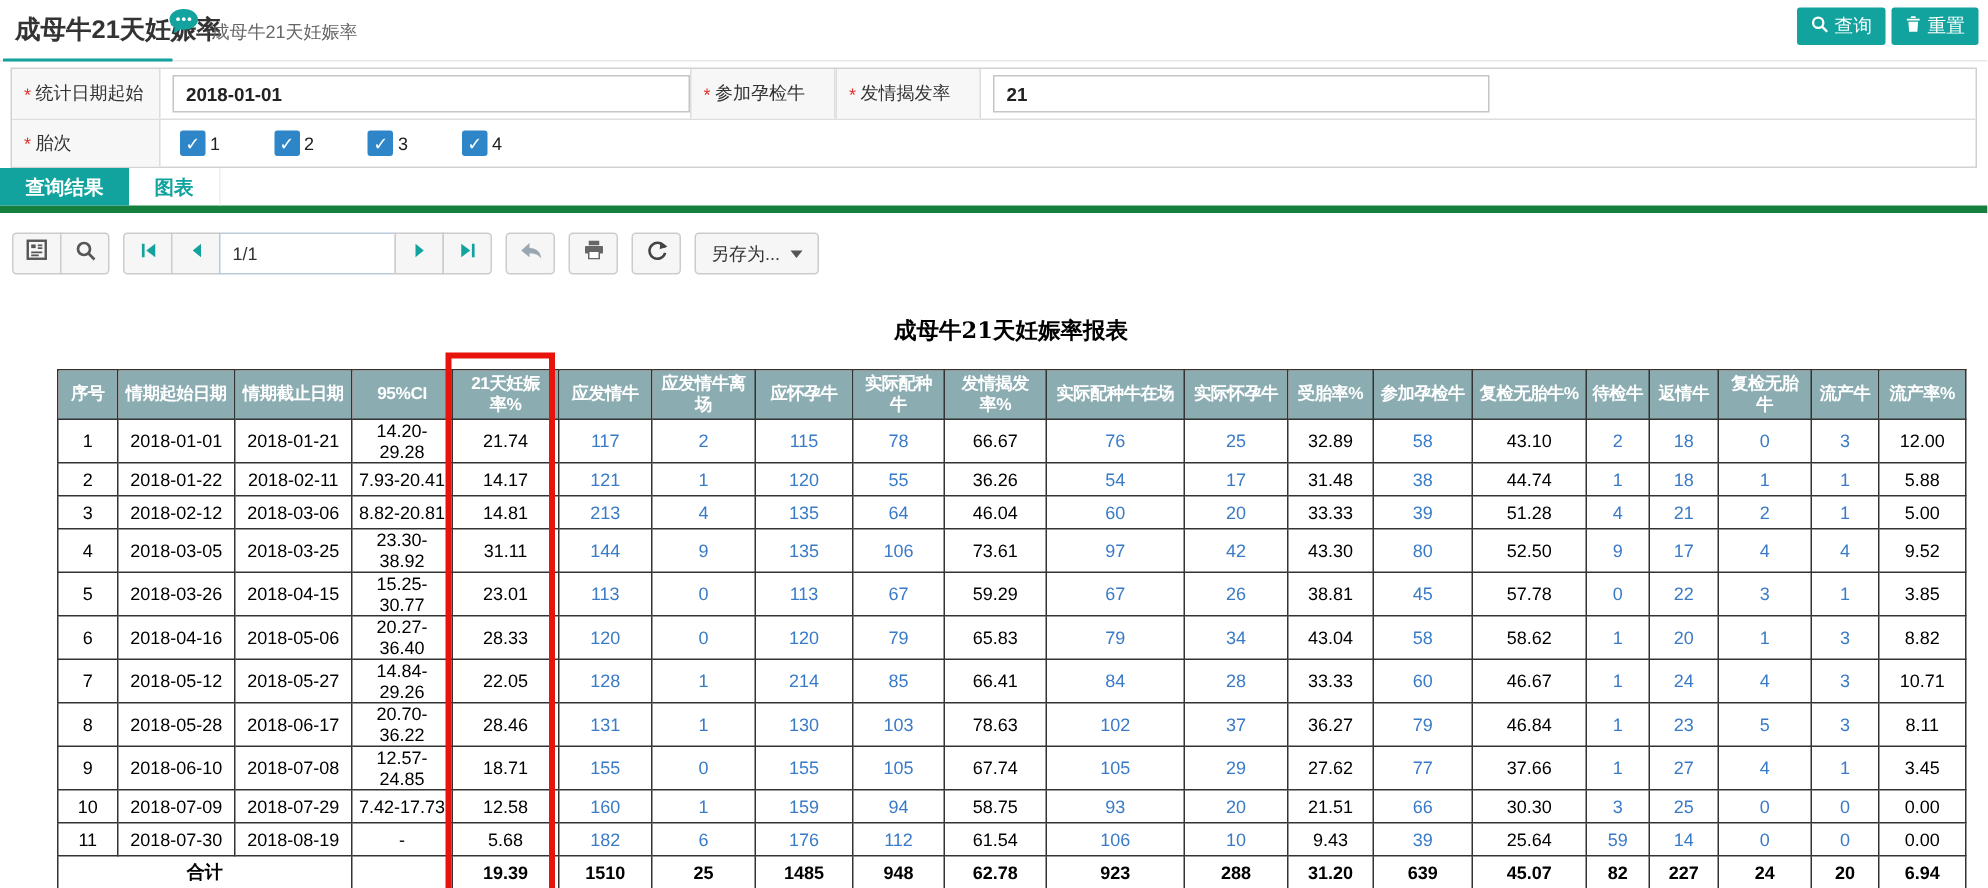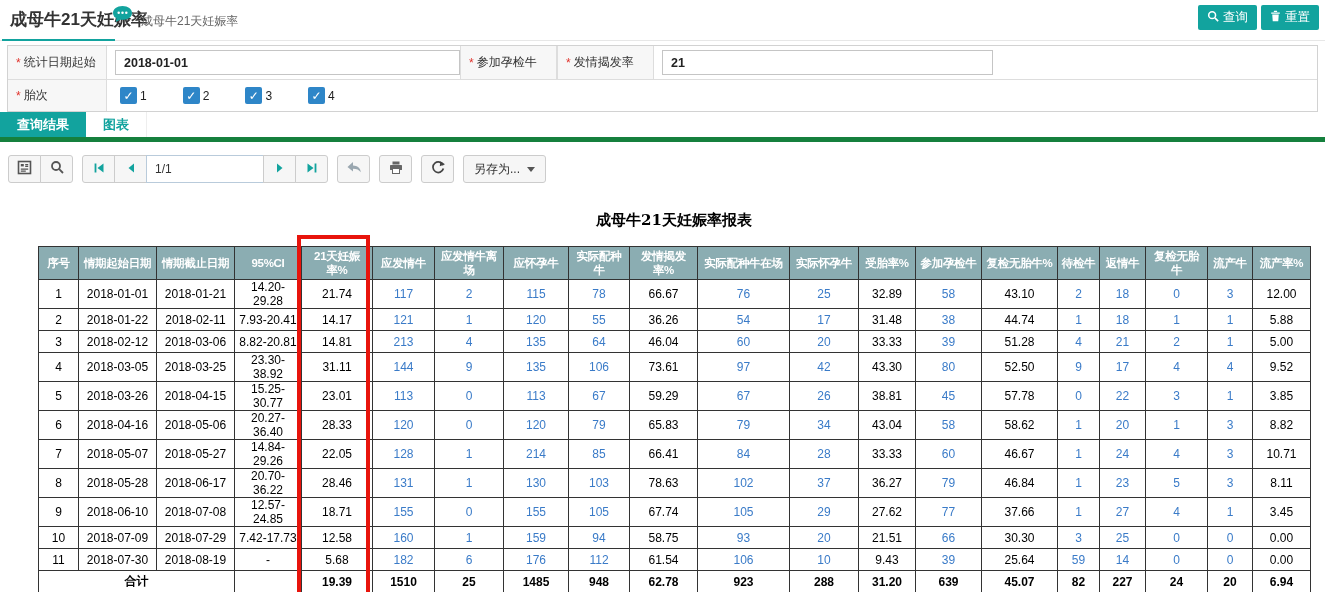--- a/index.html
+++ b/index.html
@@ -433,21 +433,21 @@
           <td class="link">58</td>
           <td>58.62</td>
           <td class="link">1</td>
           <td class="link">20</td>
           <td class="link">1</td>
           <td class="link">3</td>
           <td>8.82</td>
         </tr>
         <tr>
           <td>7</td>
-          <td>2018-05-07</td>
+          <td>2018-05-12</td>
           <td>2018-05-27</td>
           <td>14.84-29.26</td>
           <td>22.05</td>
           <td class="link">128</td>
           <td class="link">1</td>
           <td class="link">214</td>
           <td class="link">85</td>
           <td>66.41</td>
           <td class="link">84</td>
           <td class="link">28</td>

